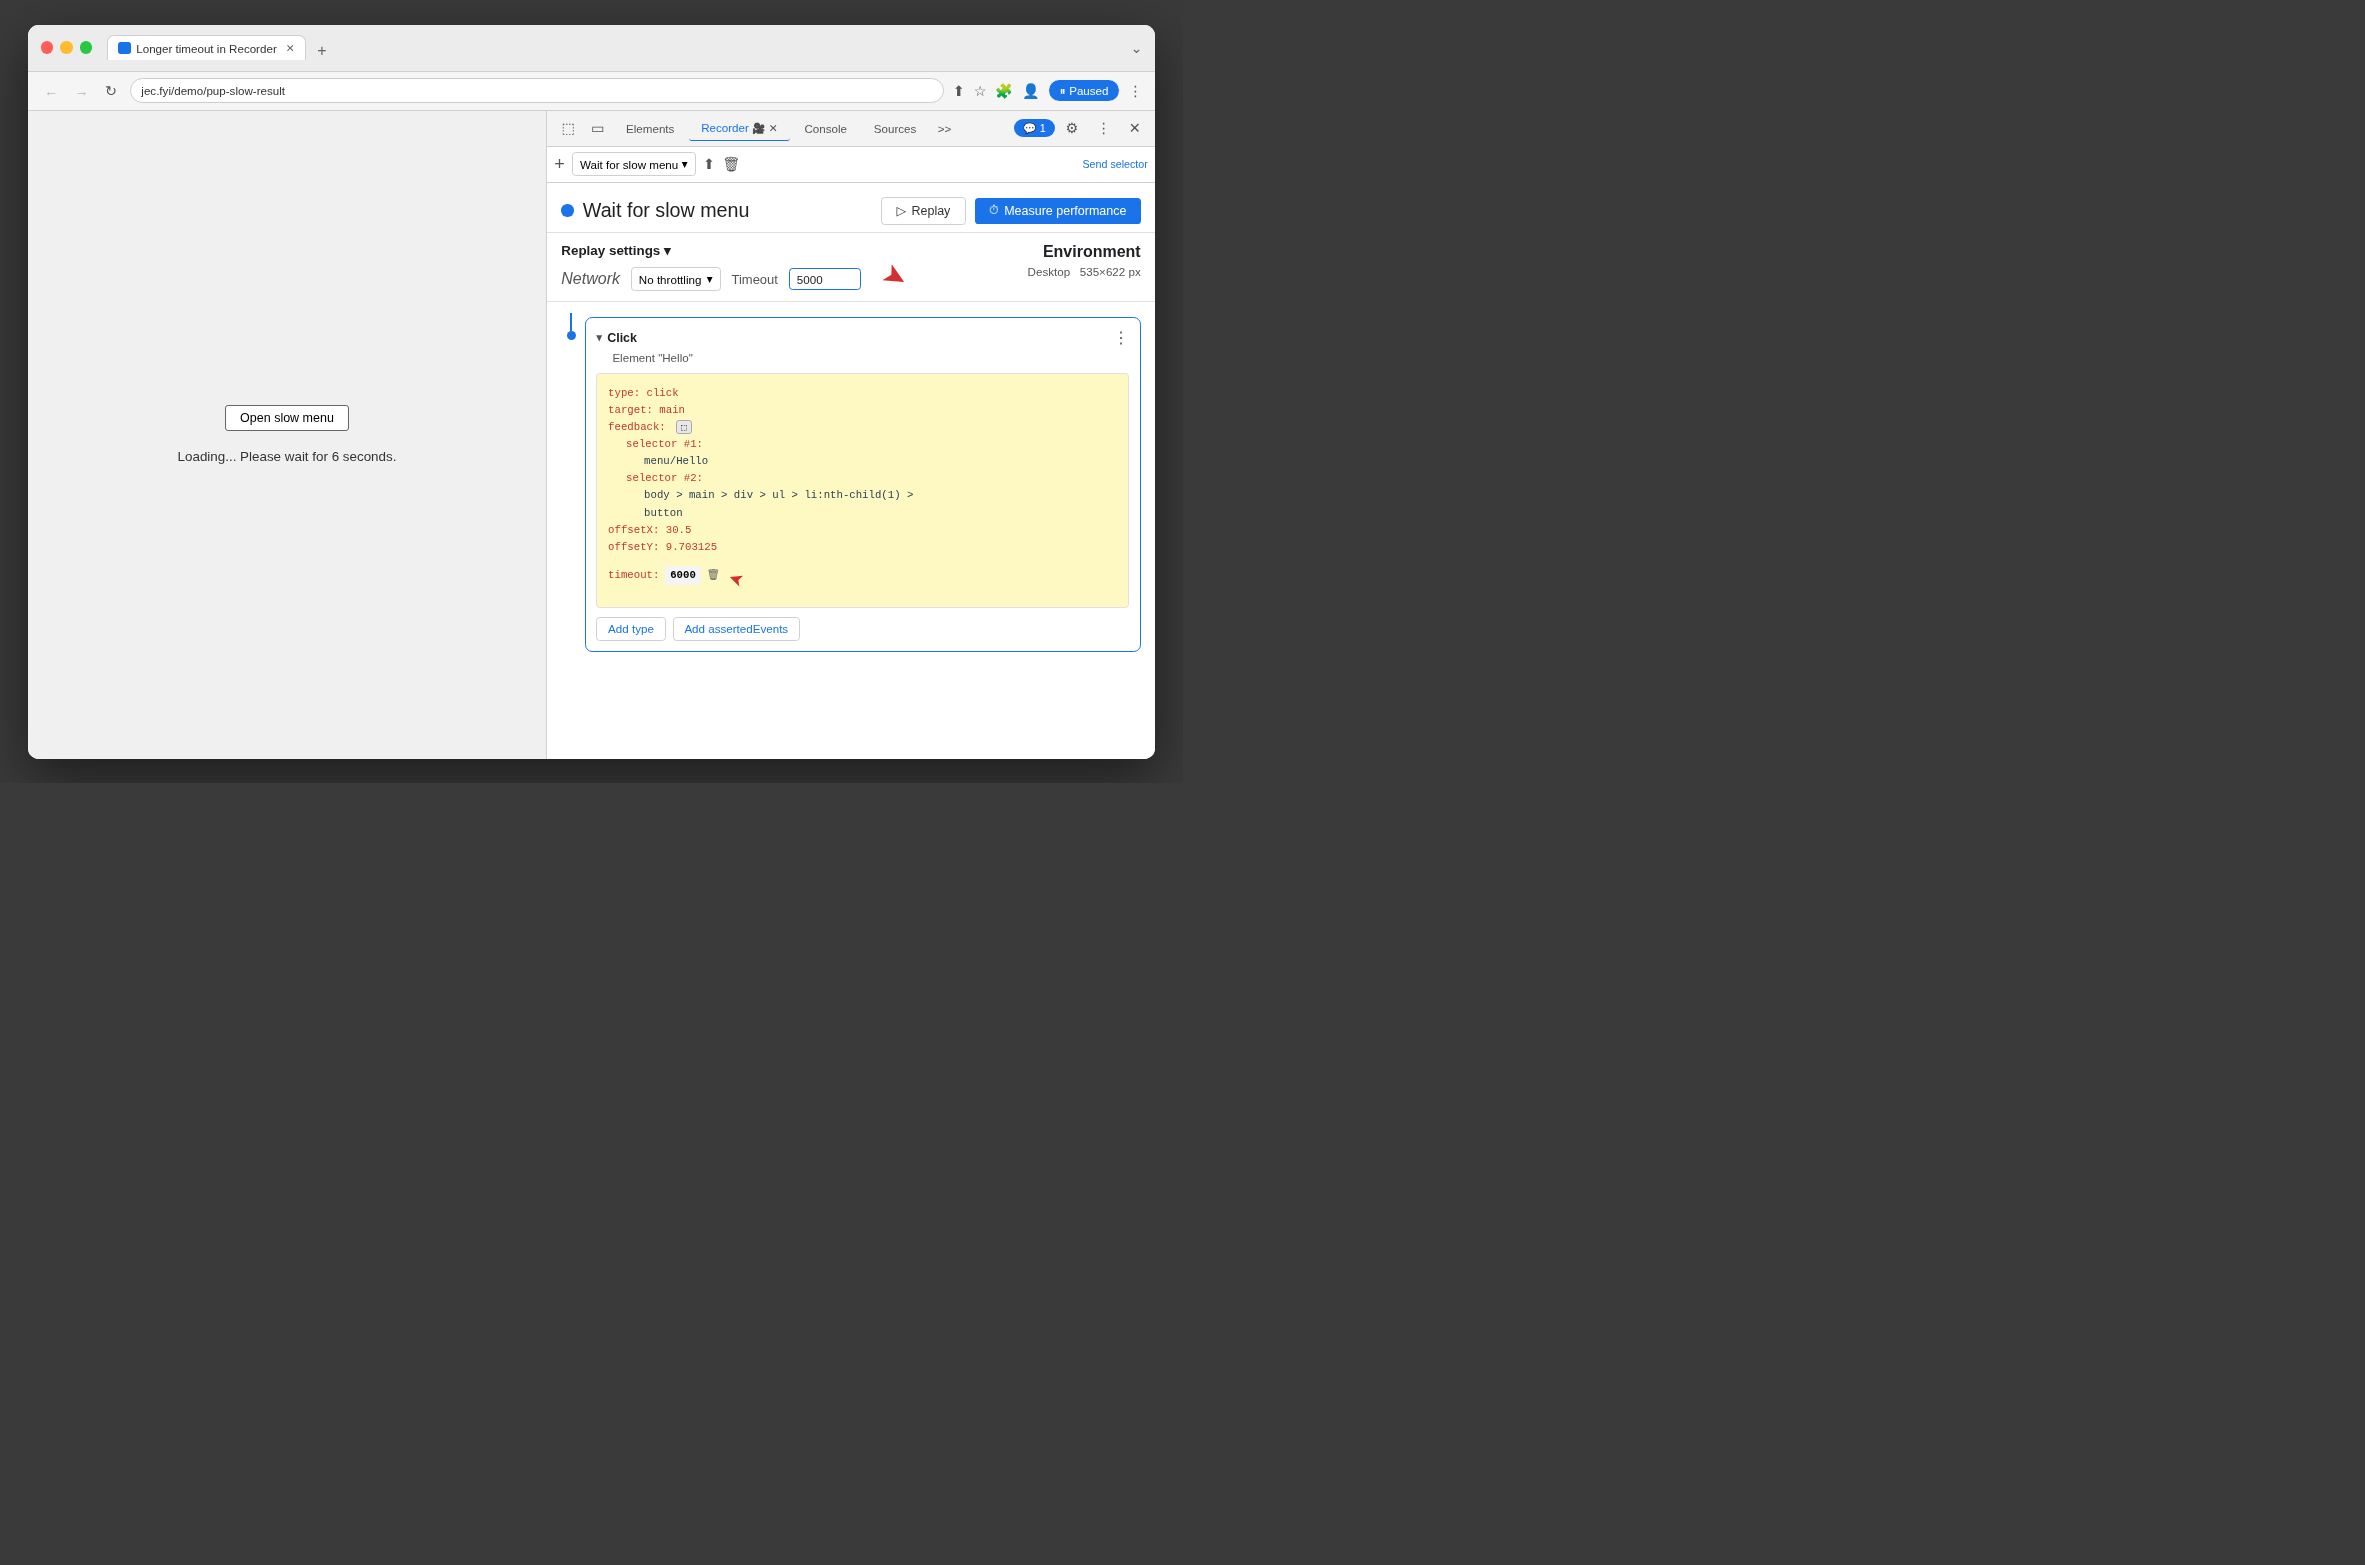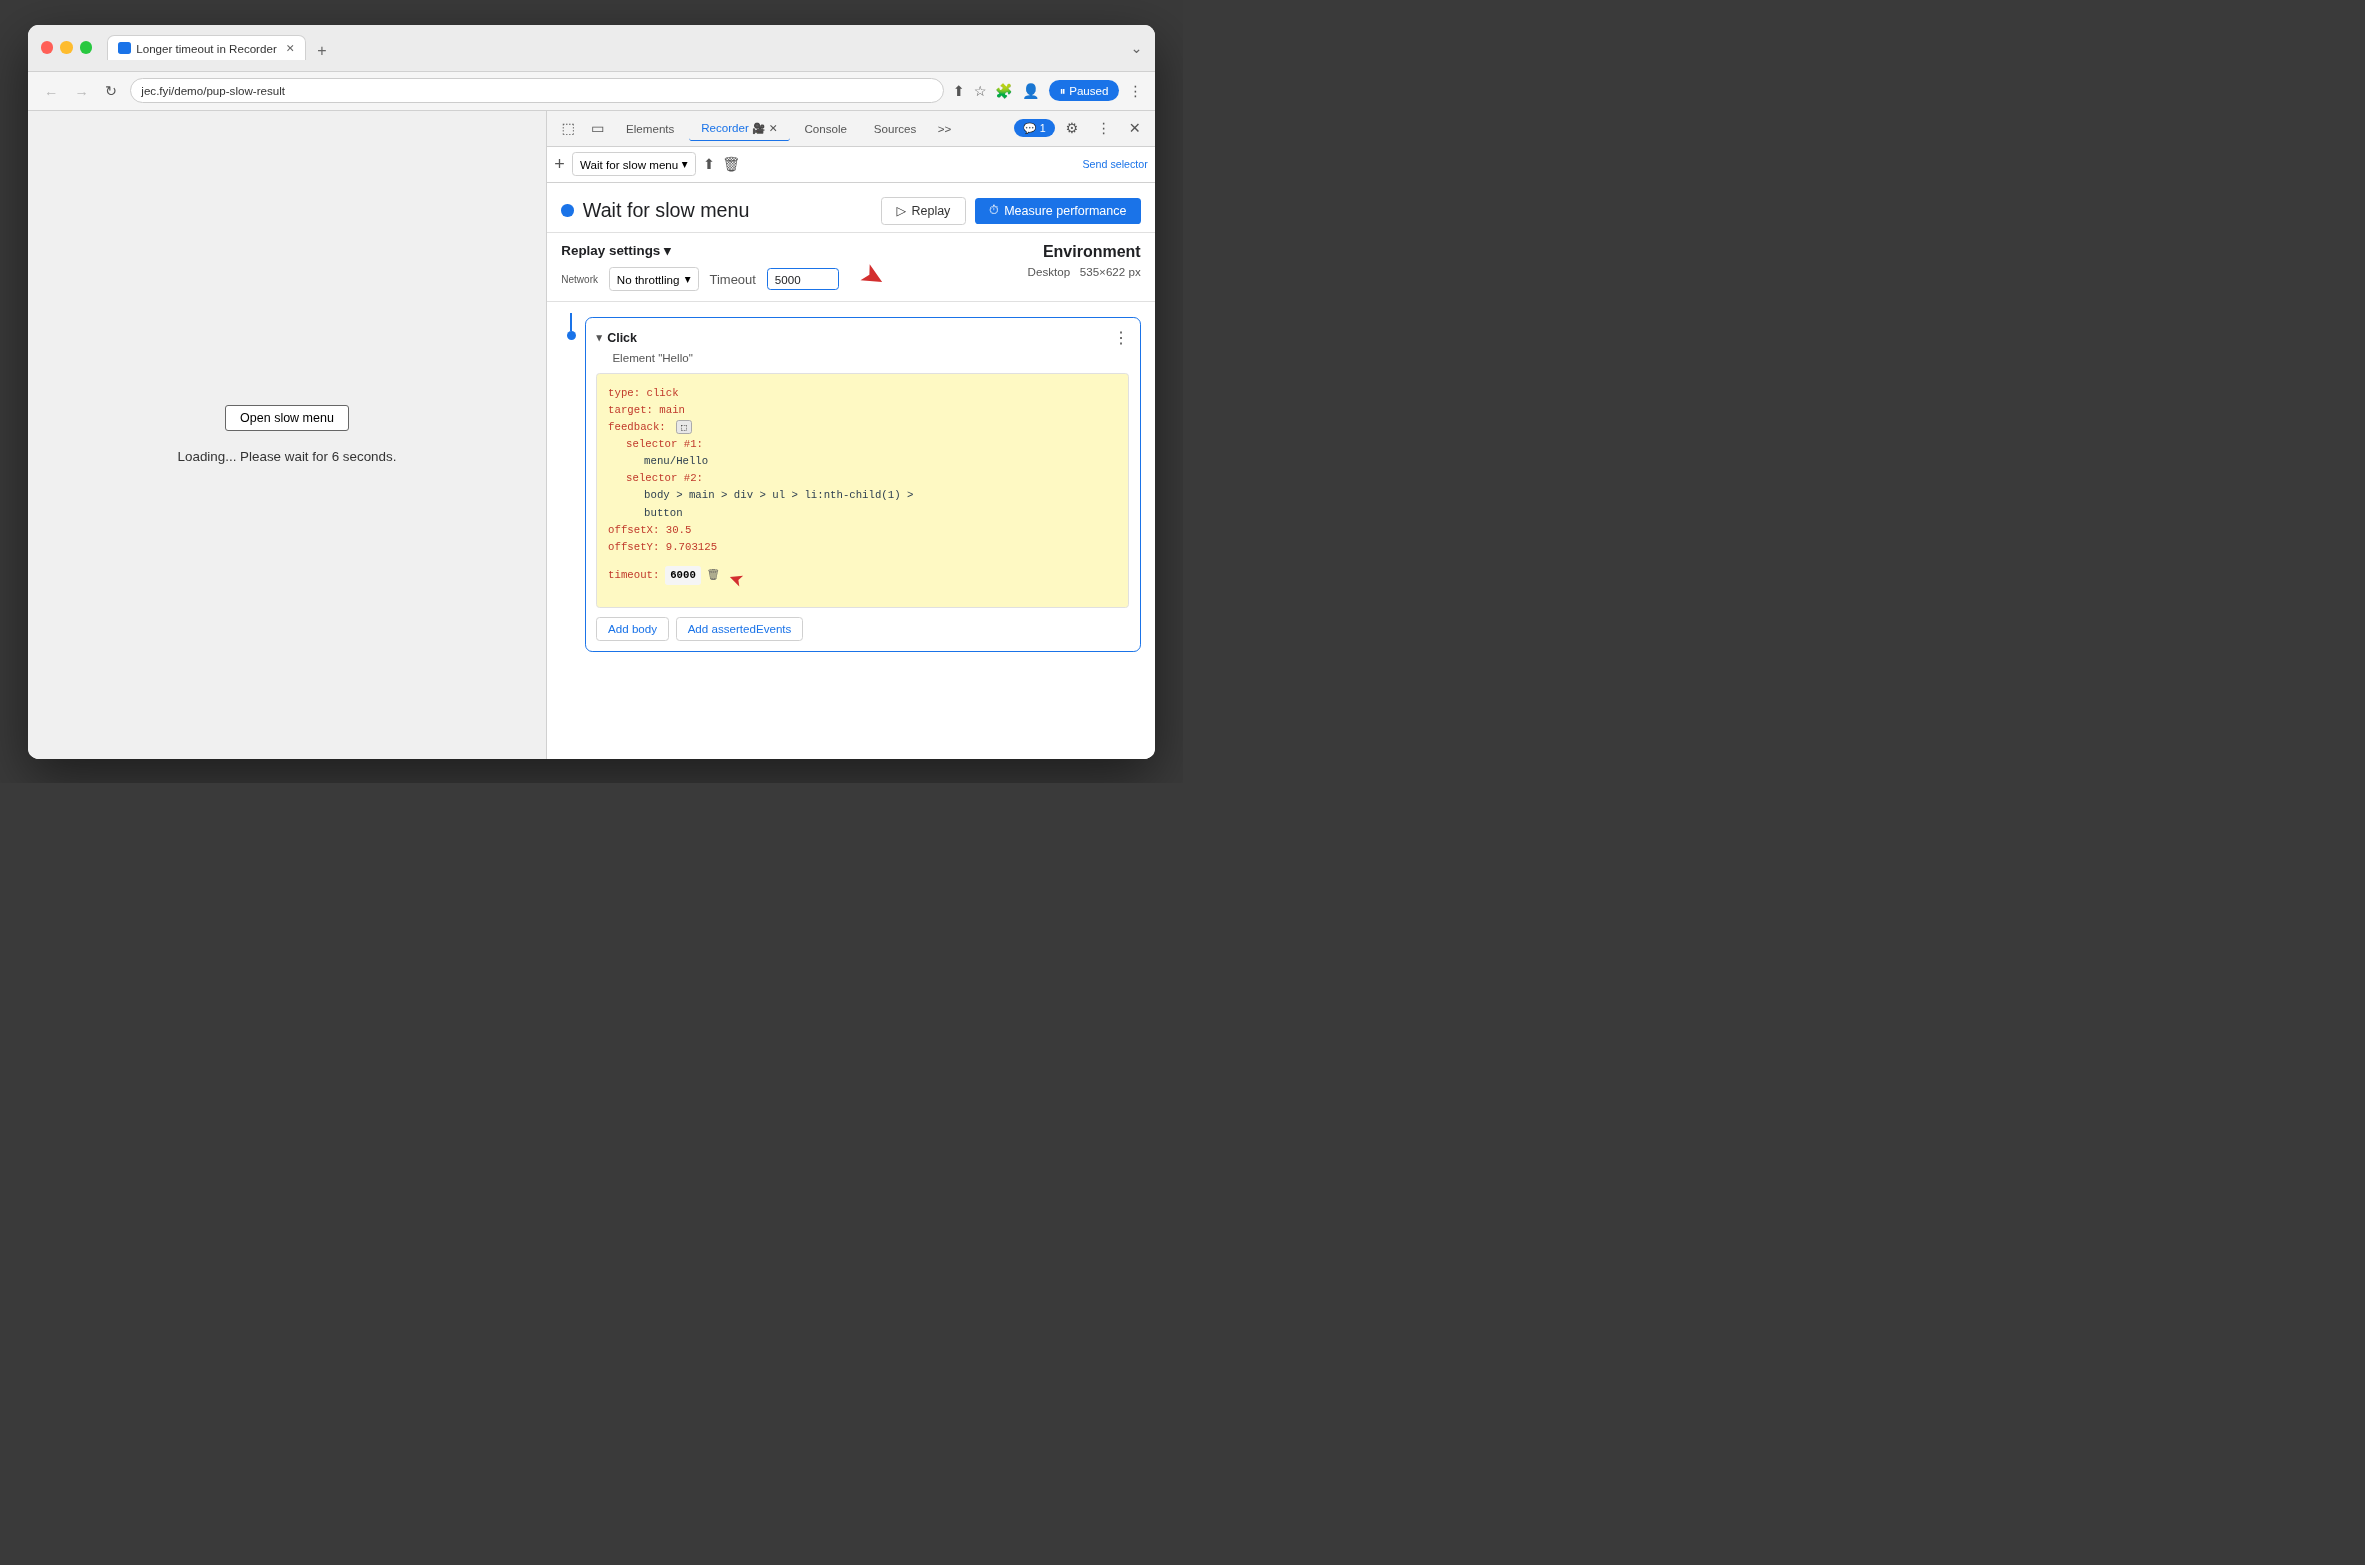--- a/index.html
+++ b/index.html
@@ -332,22 +332,23 @@
       color: #202124;
       margin-bottom: 9px;
       cursor: pointer;
     }
     .settings-row {
       display: flex;
       align-items: center;
       gap: 10.7px;
     }
     .settings-label {
-      font-size: 10px;
-      color: #555;
+      font-size: 16px;
+      color: #555;
+      font-style: italic;
     }
     .network-select {
       display: flex;
       align-items: center;
       gap: 5.4px;
       border: 0.9px solid #d0d0d0;
       border-radius: 3.6px;
       padding: 3.6px 7.2px;
       font-size: 11.6px;
       background: #fff;
@@ -690,21 +691,21 @@
                   <span class="code-key">timeout:</span>
                   <span class="timeout-inline-val">6000</span>
                   <span class="trash-icon">🗑</span>
 
                   <span style="color:#d32f2f;font-size:25px;transform:rotate(200deg);display:inline-block;margin-left:3.6px;">➤</span>
                 </div>
               </div>
 
               <div class="code-block-actions">
                 <button class="code-action-btn">
-                  <span>Add body</span>
+                  <span>Add type</span>
                 </button>
                 <button class="code-action-btn">
                   <span>Add assertedEvents</span>
                 </button>
               </div>
             </div>
           </div>
         </div>
       </div>
     </div>

